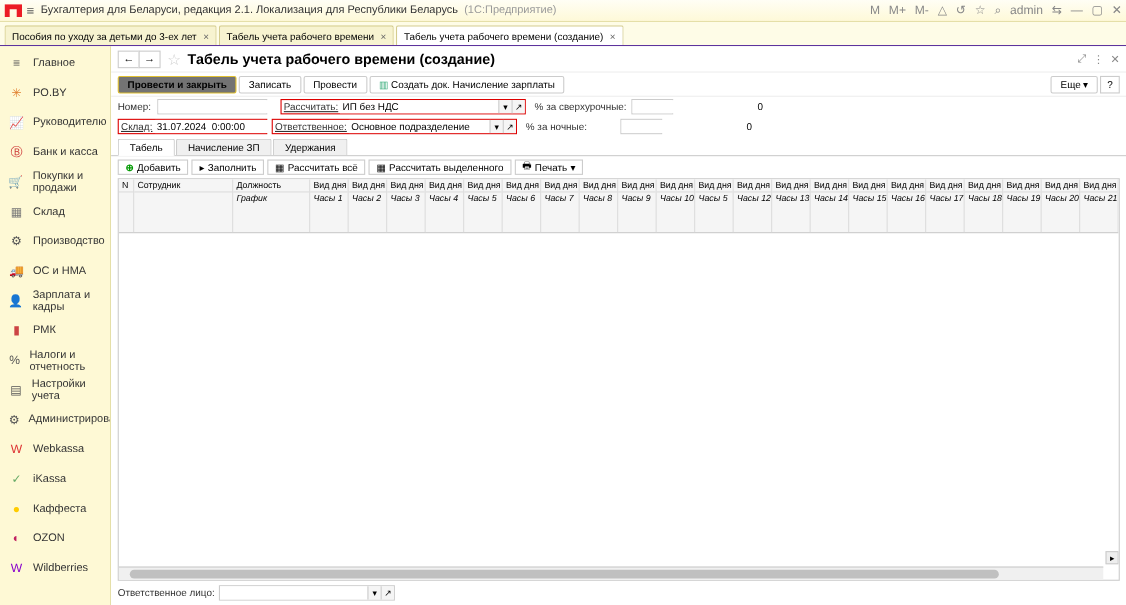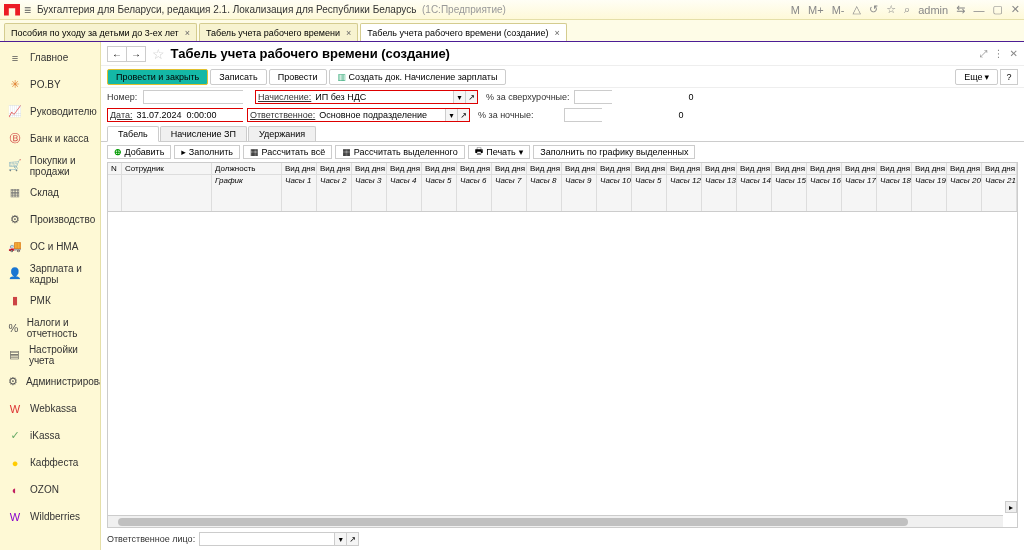--- a/index.html
+++ b/index.html
@@ -20,21 +20,21 @@
 .sb-item { display: flex; align-items: center; height: 27px; padding-left: 8px; font-size: 10px; color: #333; cursor: pointer; }
 .sb-ico { width: 14px; height: 14px; margin-right: 8px; display: inline-flex; align-items: center; justify-content: center; font-size: 11px; }
 .content { flex: 1; background: #fff; display: flex; flex-direction: column; position: relative; }
 .page-hdr { height: 24px; display: flex; align-items: center; padding: 0 6px; border-bottom: 1px solid #eee; }
 .nav-btn { border: 1px solid #ccc; background: #fff; width: 20px; height: 16px; font-size: 10px; display: inline-flex; align-items: center; justify-content: center; cursor: pointer; }
 .star { margin: 0 6px; color: #ccc; font-size: 14px; }
 .page-title { font-size: 13px; font-weight: bold; }
 .page-hdr-right { margin-left: auto; display: flex; gap: 6px; color: #888; }
 .cmdbar { height: 22px; display: flex; align-items: center; padding: 0 6px; gap: 2px; border-bottom: 1px solid #eee; }
 .btn { border: 1px solid #ccc; background: #fff; padding: 2px 8px; font-size: 9px; cursor: pointer; border-radius: 2px; height: 16px; display: inline-flex; align-items: center; }
-.btn.yellow { background: #14b8a6; border-color: #e0c030; font-weight: normal; }
+.btn.yellow { background: #737373; border-color: #e0c030; font-weight: bold; }
 .cmdbar-right { margin-left: auto; display: flex; gap: 2px; }
 .sq-btn { border: 1px solid #ccc; background: #fff; width: 18px; height: 16px; font-size: 9px; display: inline-flex; align-items: center; justify-content: center; cursor: pointer; }
 .form-row { display: flex; align-items: center; padding: 2px 6px; gap: 4px; height: 18px; }
 .label { font-size: 9px; color: #333; width: auto; }
 .input-wrap { border: 1px solid #ccc; display: flex; align-items: center; height: 14px; background: #fff; }
 .input-wrap.hl { border: 1px solid #d00; }
 .input-wrap input { border: none; outline: none; font-size: 9px; height: 12px; padding: 0 2px; flex: 1; }
 .inp-btn { width: 12px; height: 12px; border-left: 1px solid #ccc; font-size: 8px; display: inline-flex; align-items: center; justify-content: center; cursor: pointer; background: #f5f5f5; }
 .doc-tabs { display: flex; padding-left: 6px; height: 18px; border-bottom: 1px solid #ccc; align-items: flex-end; }
 .dtab { padding: 2px 10px; font-size: 9px; border: 1px solid #ccc; border-bottom: none; background: #f0f0f0; border-radius: 2px 2px 0 0; margin-right: 1px; cursor: pointer; }
@@ -196,34 +196,34 @@
       </div>
     </div>
 
     <div class="form-row">
       <span class="label" style="width:32px">Номер:</span>
       <span class="input-wrap" style="width:100px">
           <input value="" style="">
         </span>
       <span style="width:4px"></span>
       <span class="input-wrap hl" style="width:223px">
-        <span class="label blink" style="padding:0 2px">Начисление:</span>
+        <span class="label blink" style="padding:0 2px">Рассчитать:</span>
         <input value="ИП без НДС" style="">
         <span class="inp-btn">▾</span>
         <span class="inp-btn">↗</span>
       </span>
       <span class="label" style="margin-left:4px">% за сверхурочные:</span>
       <span class="input-wrap" style="width:38px">
           <input style="text-align: right;" value="0">
         </span>
     </div>
 
     <div class="form-row">
       <span class="input-wrap hl" style="width:136px">
-        <span class="label blink" style="padding:0 2px">Дата:</span>
+        <span class="label blink" style="padding:0 2px">Склад:</span>
         <input value="31.07.2024  0:00:00" style="">
         <span class="inp-btn">▦</span>
       </span>
       <span class="input-wrap hl" style="width:223px">
         <span class="label blink" style="padding:0 2px">Ответственное:</span>
         <input value="Основное подразделение" style="">
         <span class="inp-btn">▾</span>
         <span class="inp-btn">↗</span>
       </span>
       <span class="label" style="margin-left:4px">% за ночные:</span>
@@ -240,21 +240,20 @@
 
     <div class="toolbar2">
       <span class="tb-btn">
           <span class="plus-ico">⊕</span>
           <span>Добавить</span>
         </span>
       <span class="tb-btn">▸ <span>Заполнить</span></span>
       <span class="tb-btn">▦ <span>Рассчитать всё</span></span>
       <span class="tb-btn">▦ <span>Рассчитать выделенного</span></span>
       <span class="tb-btn">🖶 <span>Печать</span> ▾</span>
-      <span class="tb-btn">Заполнить по графику выделенных</span>
     </div>
 
     <div class="table-wrap">
       <div class="thead" id="thead">
           <div class="th-stack" style="width: 14px;">
             <div class="th-cell">N</div>
             <div class="th-cell"></div>
           </div>
           <div class="th-stack" style="width: 90px; gap: 24px;">
             <div class="th-cell">Сотрудник</div>

